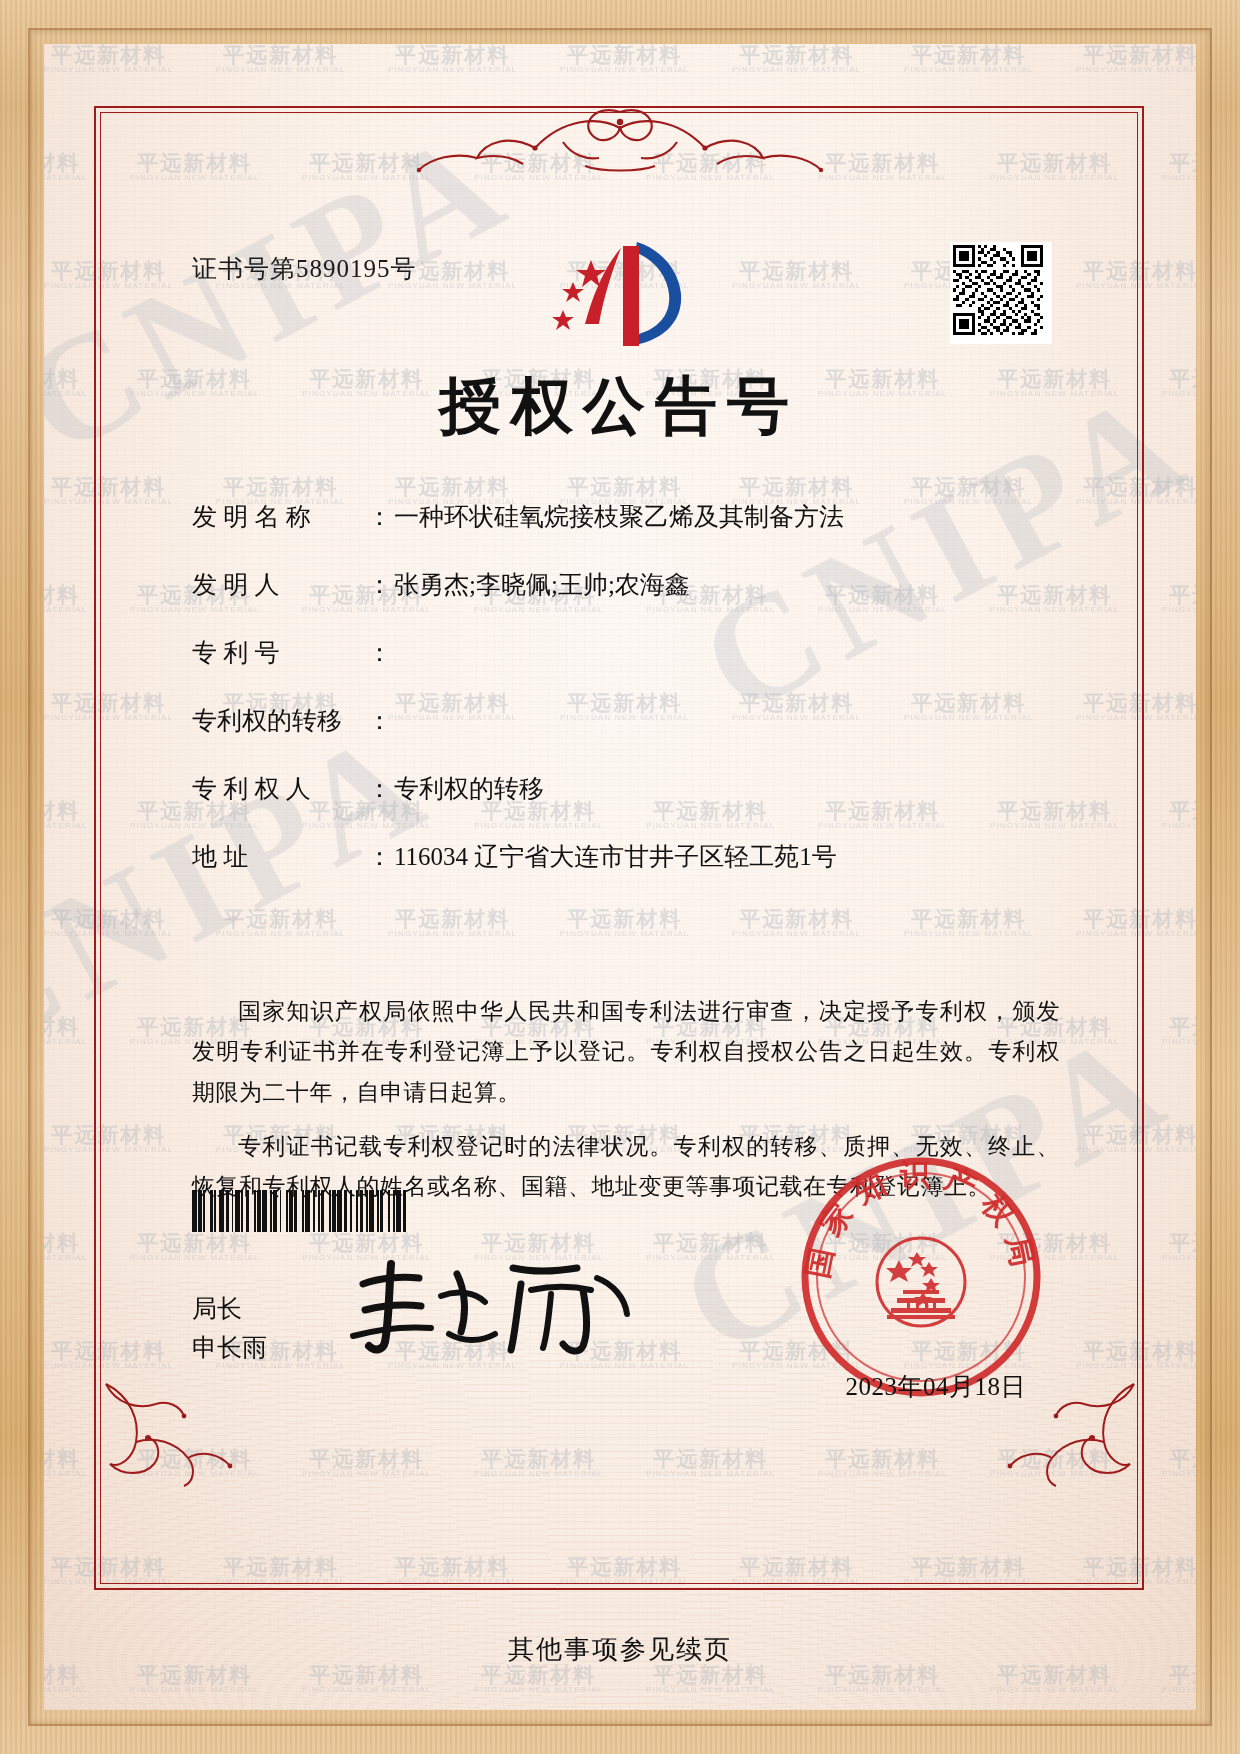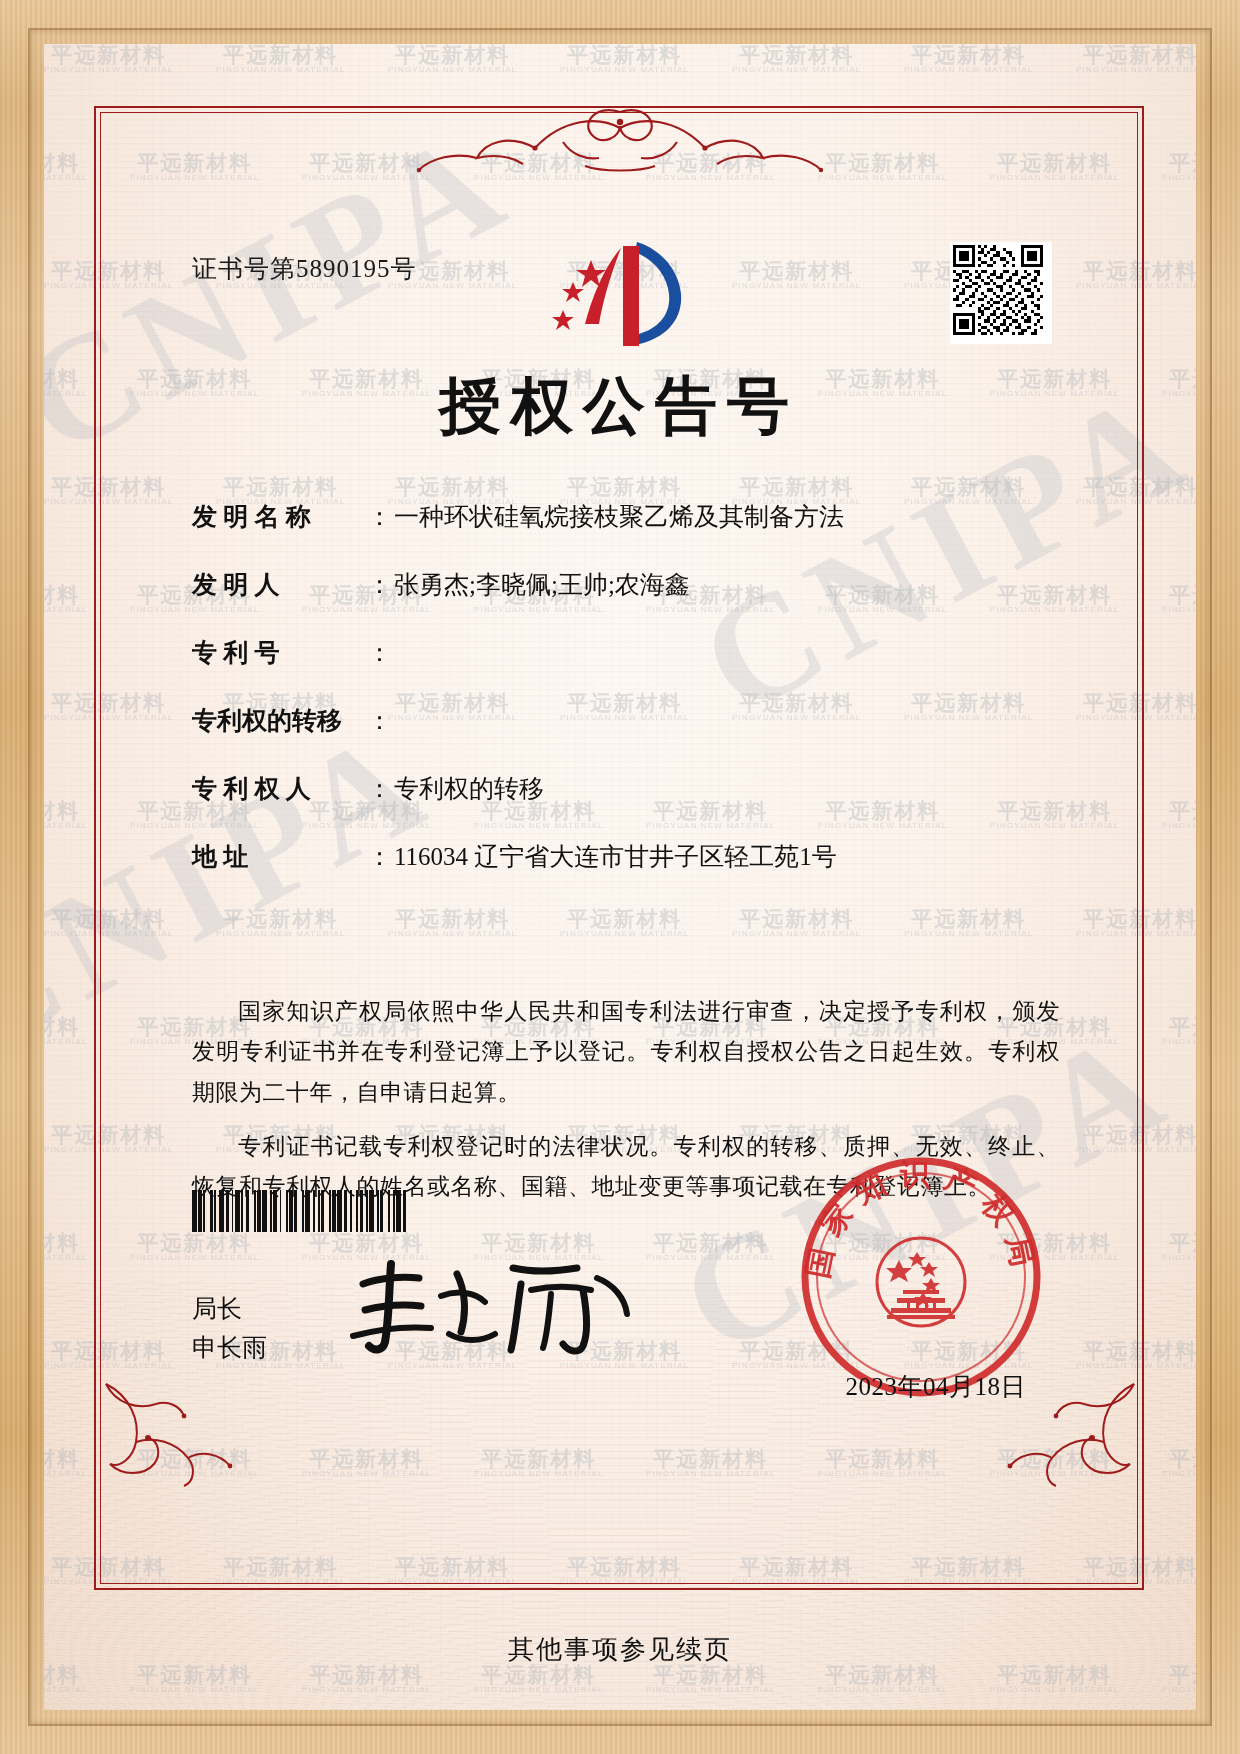--- a/index.html
+++ b/index.html
@@ -194,21 +194,20 @@
     align-items: baseline;
     margin-bottom: 35px;
     font-size: 25px;
     color: #111;
   }
   .field-label {
     width: 175px;
     flex: none;
     letter-spacing: 0px;
     white-space: nowrap;
-    font-weight: bold;
   }
   .field-label.spread {
     display: flex;
     justify-content: space-between;
   }
   .field-colon { margin: 0 2px 0 0; }
   .field-value { flex: 1; }
 
   .row-two {
     display: flex;

